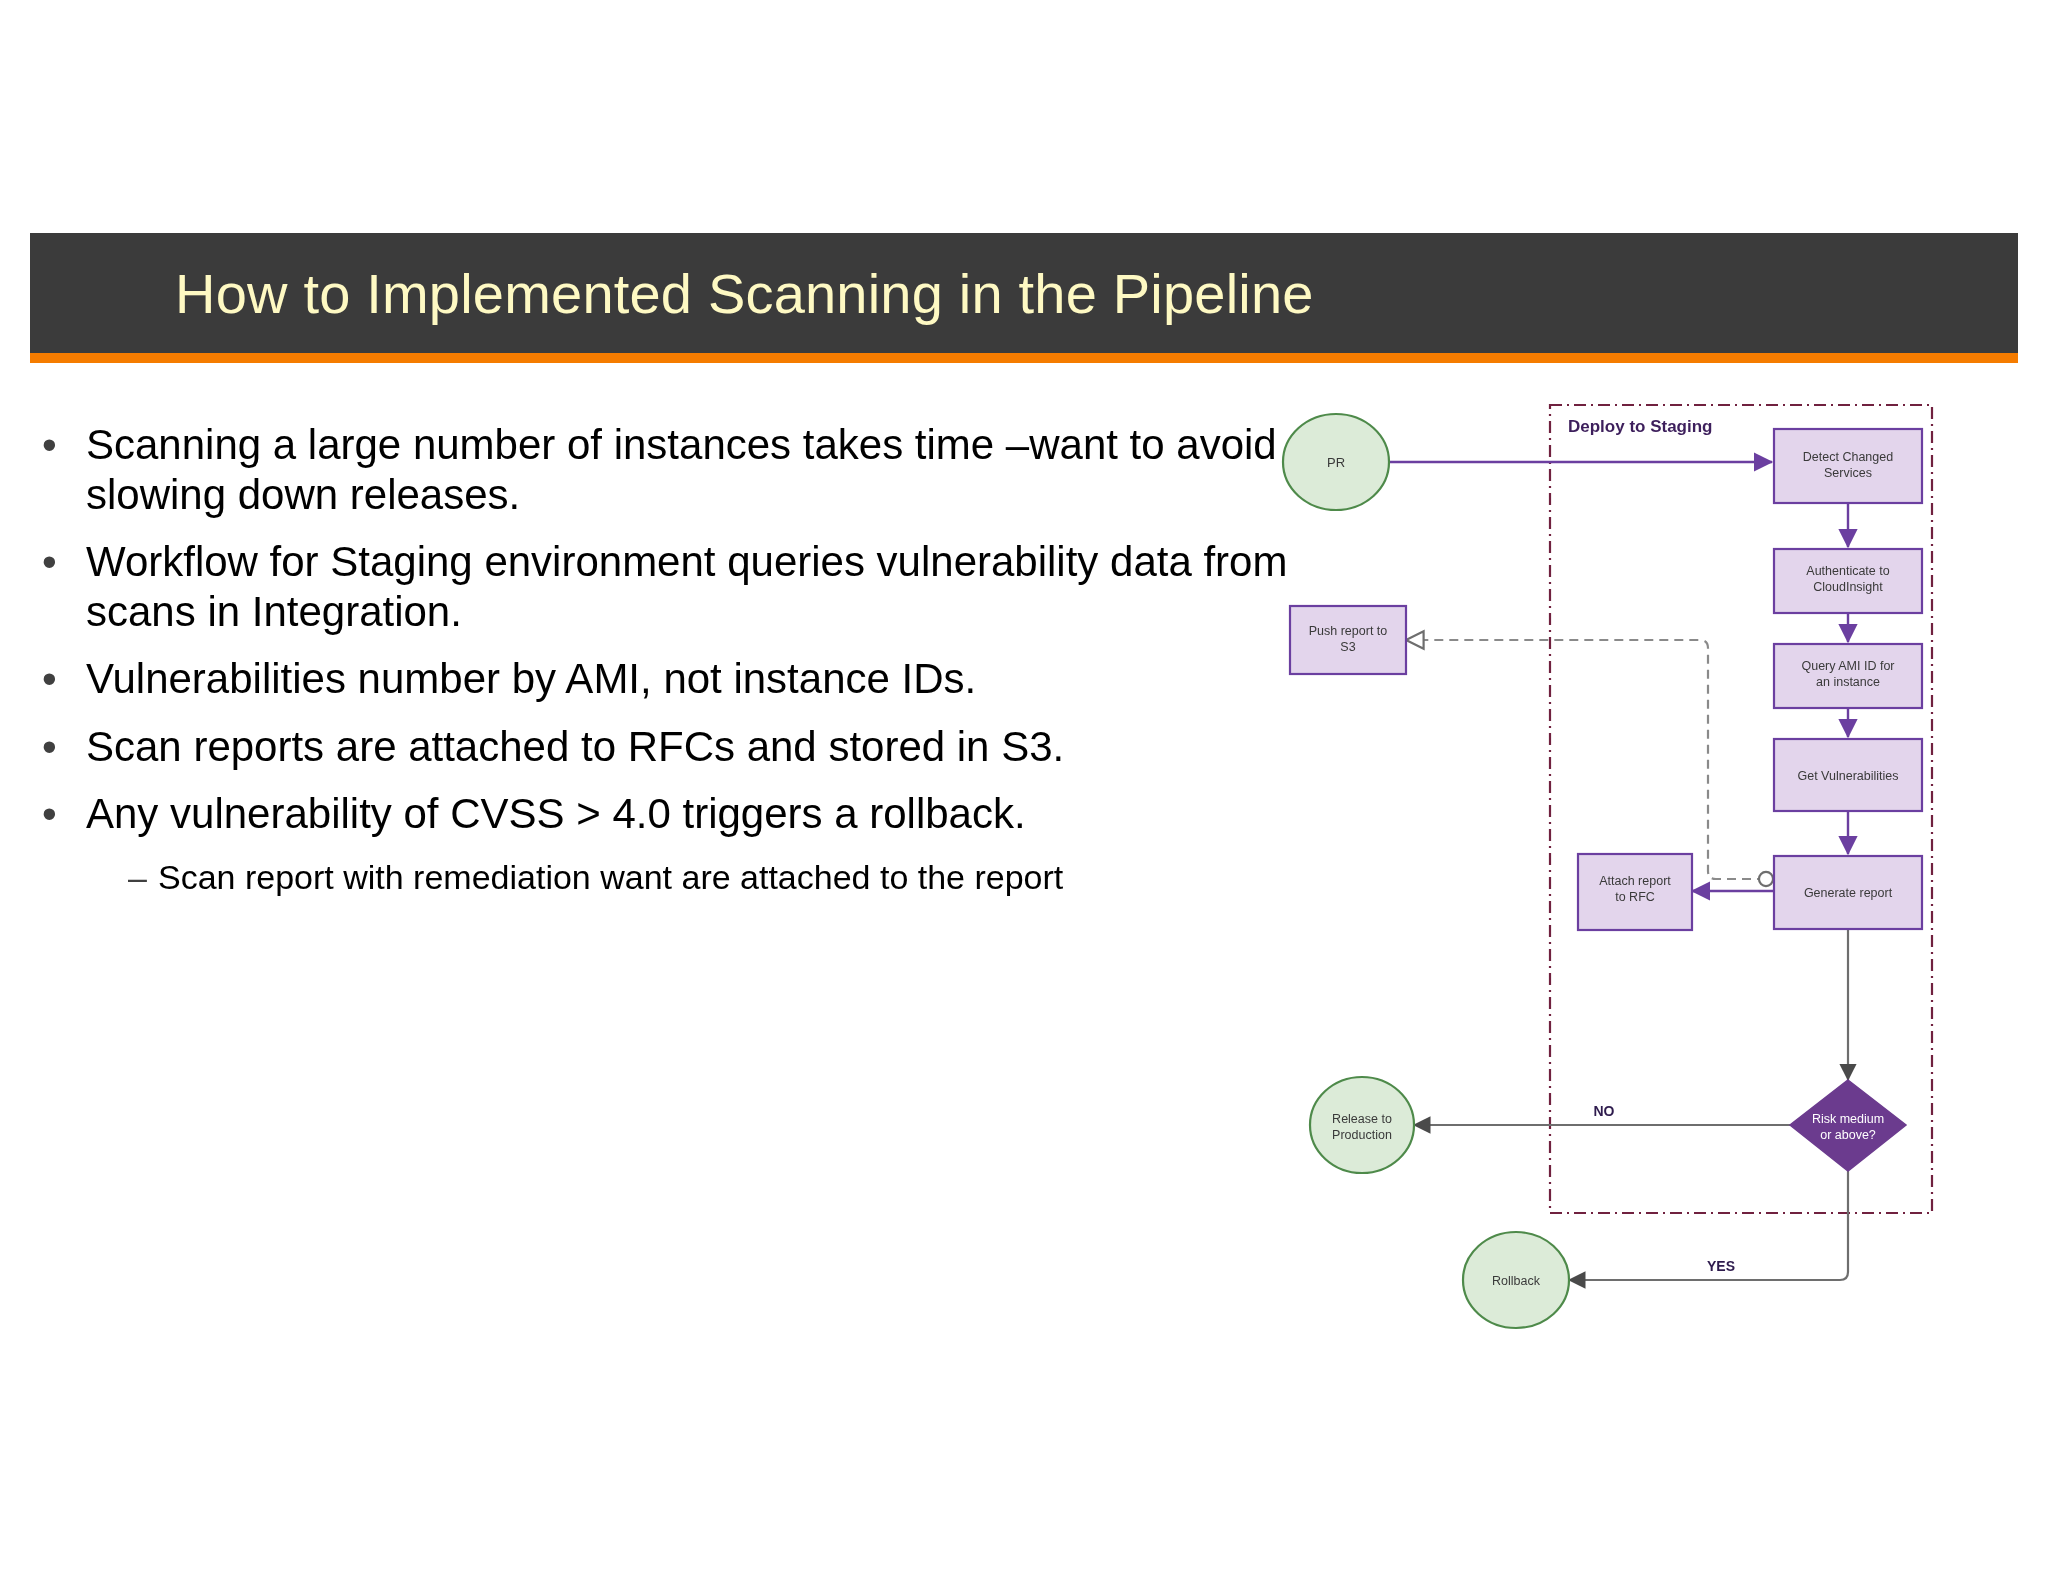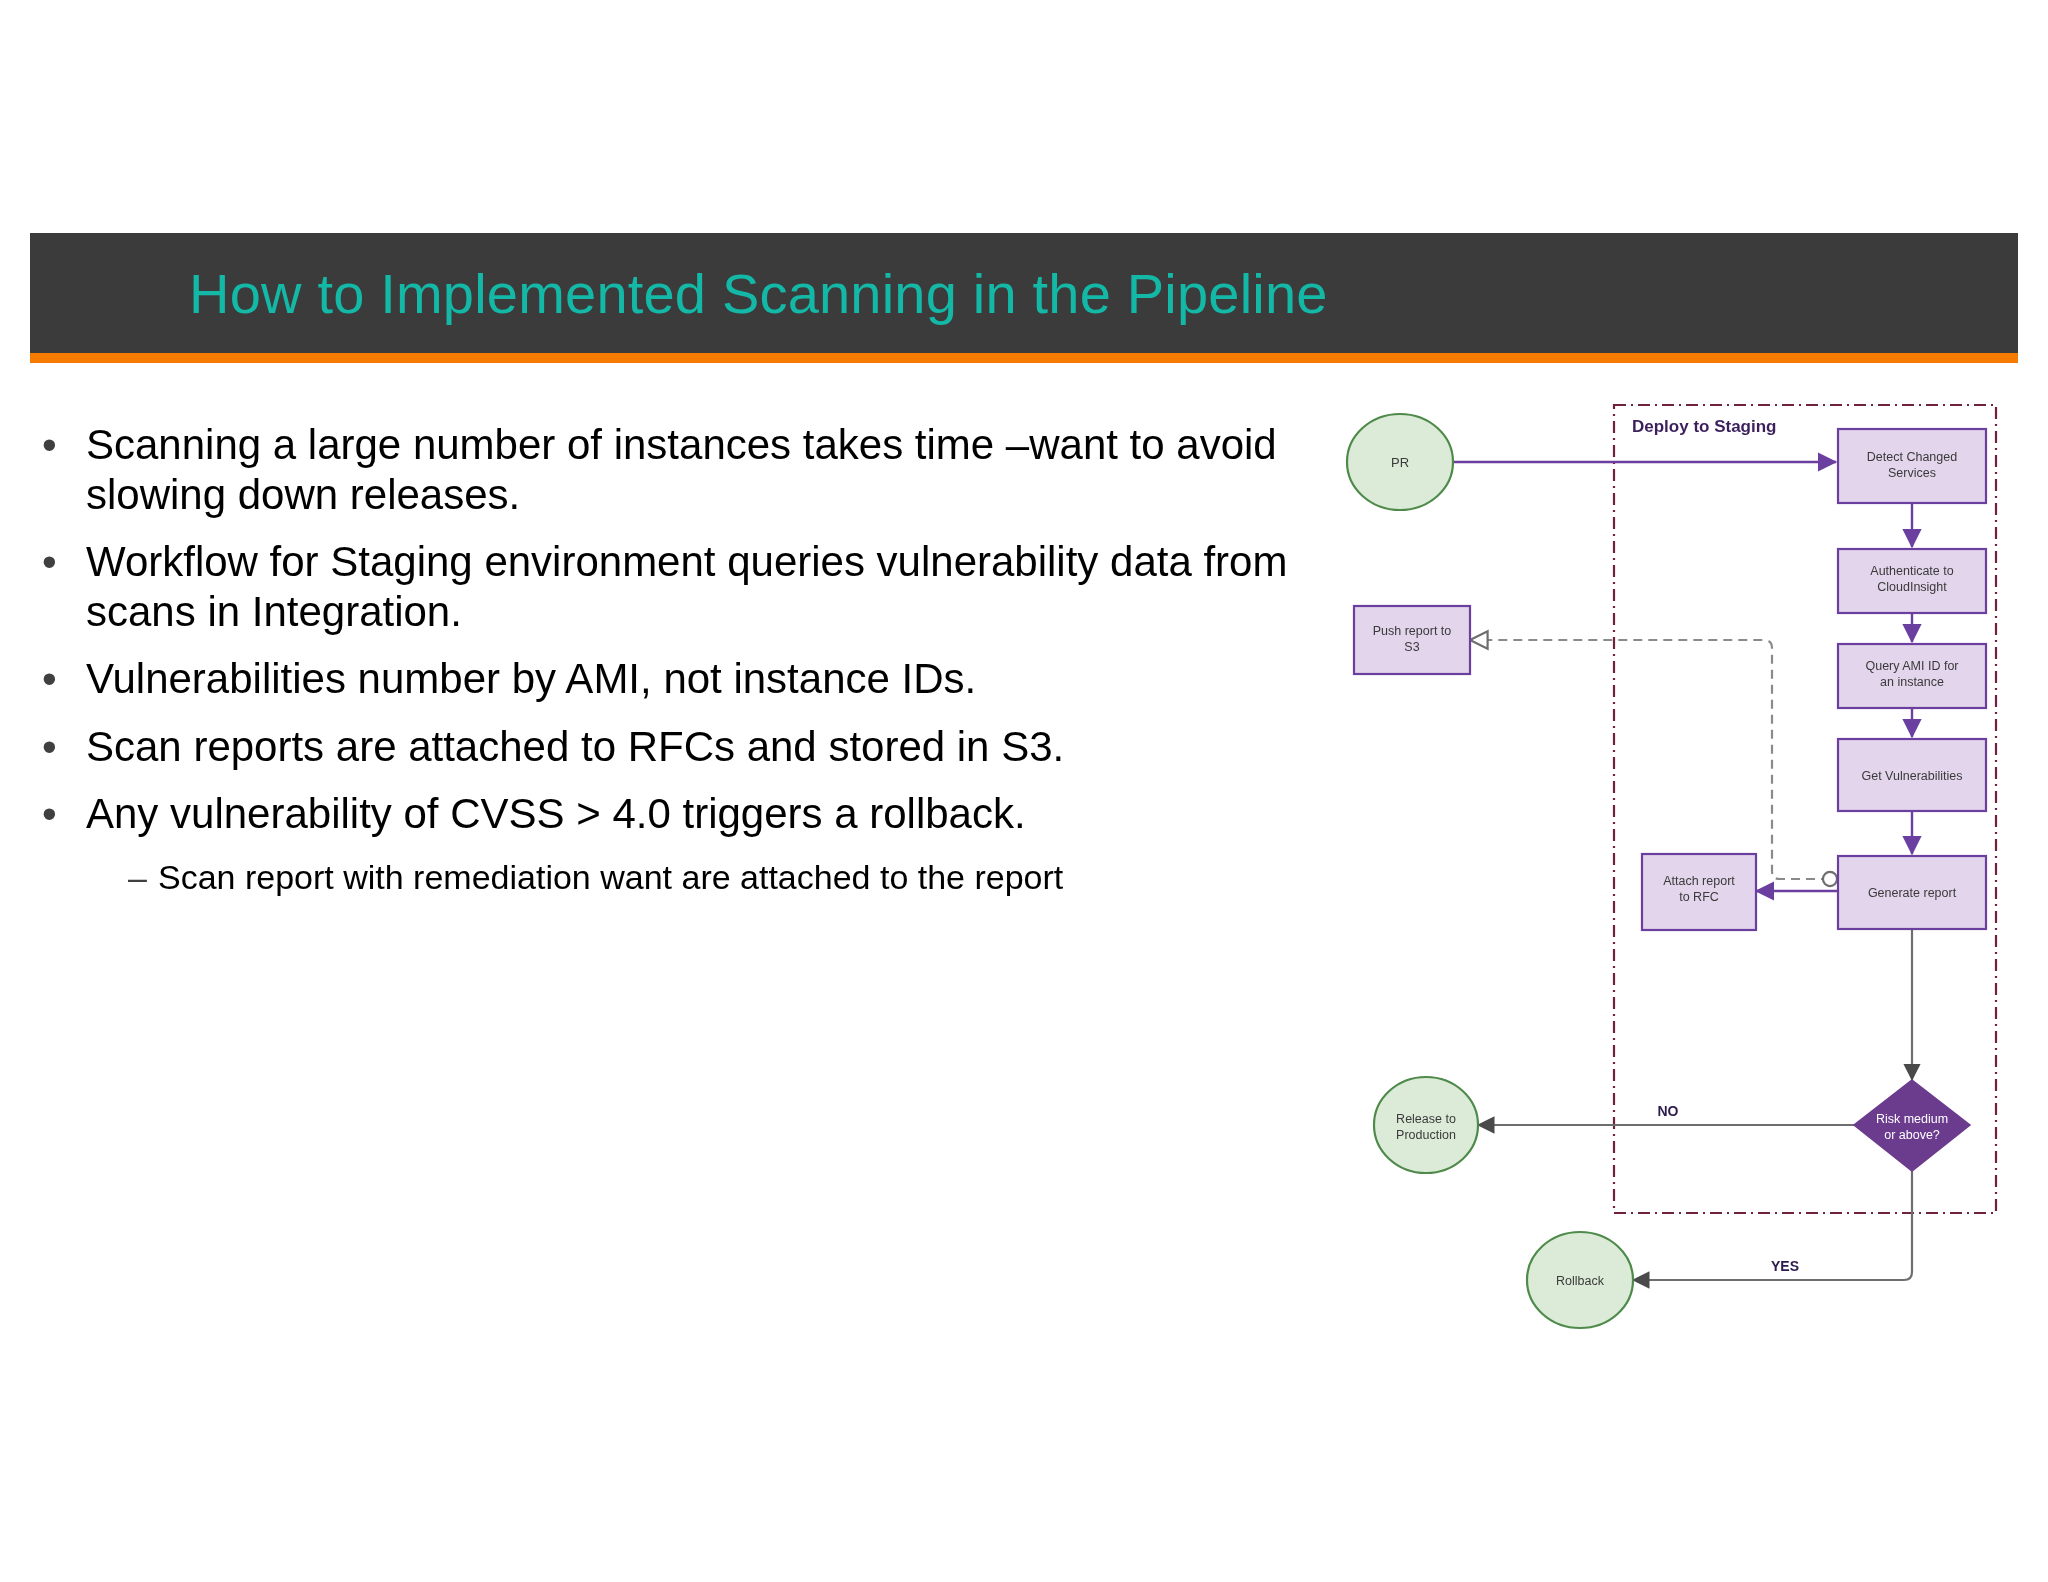--- a/index.html
+++ b/index.html
@@ -20,25 +20,25 @@
   #title-band {
     position: absolute;
     left: 30px;
     top: 233px;
     width: 1988px;
     height: 120px;
     background: #3B3B3B;
   }
   #title-text {
     position: absolute;
-    left: 159px;
+    left: 145px;
     top: 50%;
     transform: translateY(-50%);
     font-size: 56px;
-    color: #14b8a6;
+    color: #fef9c3;
     letter-spacing: 0.2px;
     white-space: nowrap;
   }
   #title-accent {
     position: absolute;
     left: 30px;
     top: 353px;
     width: 1988px;
     height: 10px;
     background: #F57C00;
@@ -79,21 +79,21 @@
     width: 30px;
   }
   .bullet.level2 .btext {
     font-size: 34px;
     line-height: 1.2;
   }
 
   
   #flow {
     position: absolute;
-    left: 1330px;
+    left: 1266px;
     top: 390px;
     width: 718px;
     height: 980px;
   }
   #flow svg { display: block; }
 
   .node-label {
     font-family: "Liberation Sans", sans-serif;
     font-size: 13px;
     fill: #3a3a3a;

